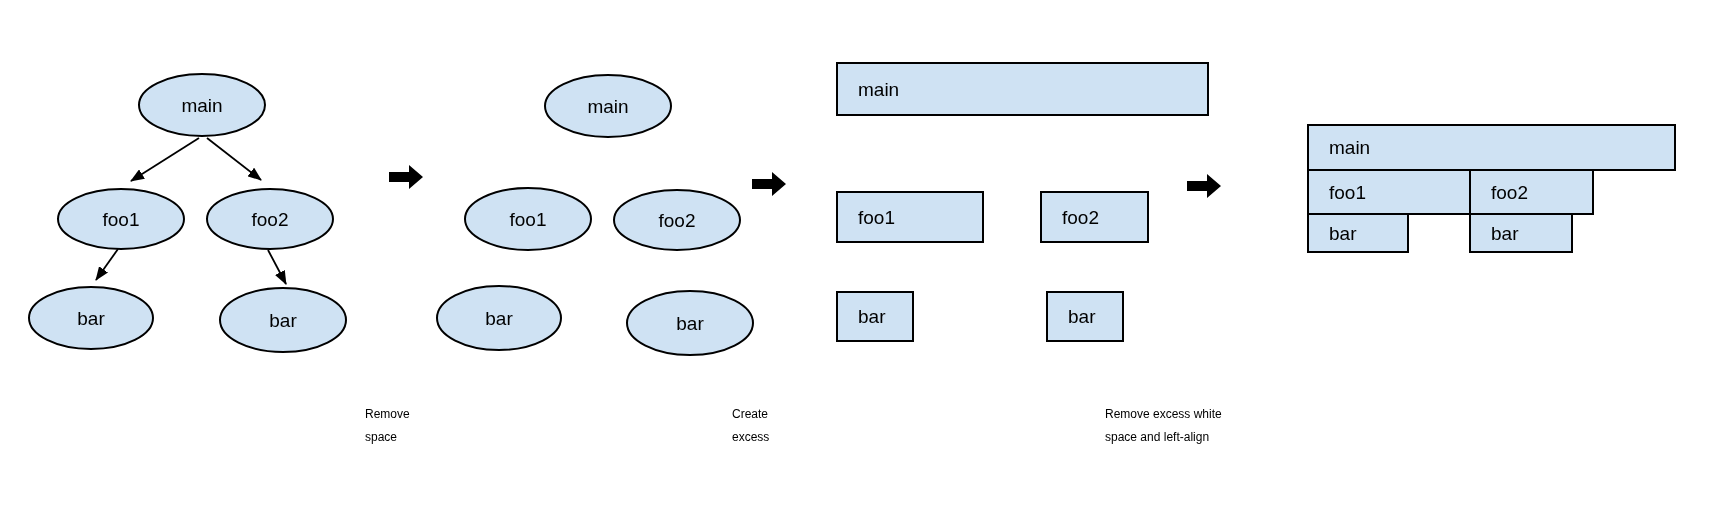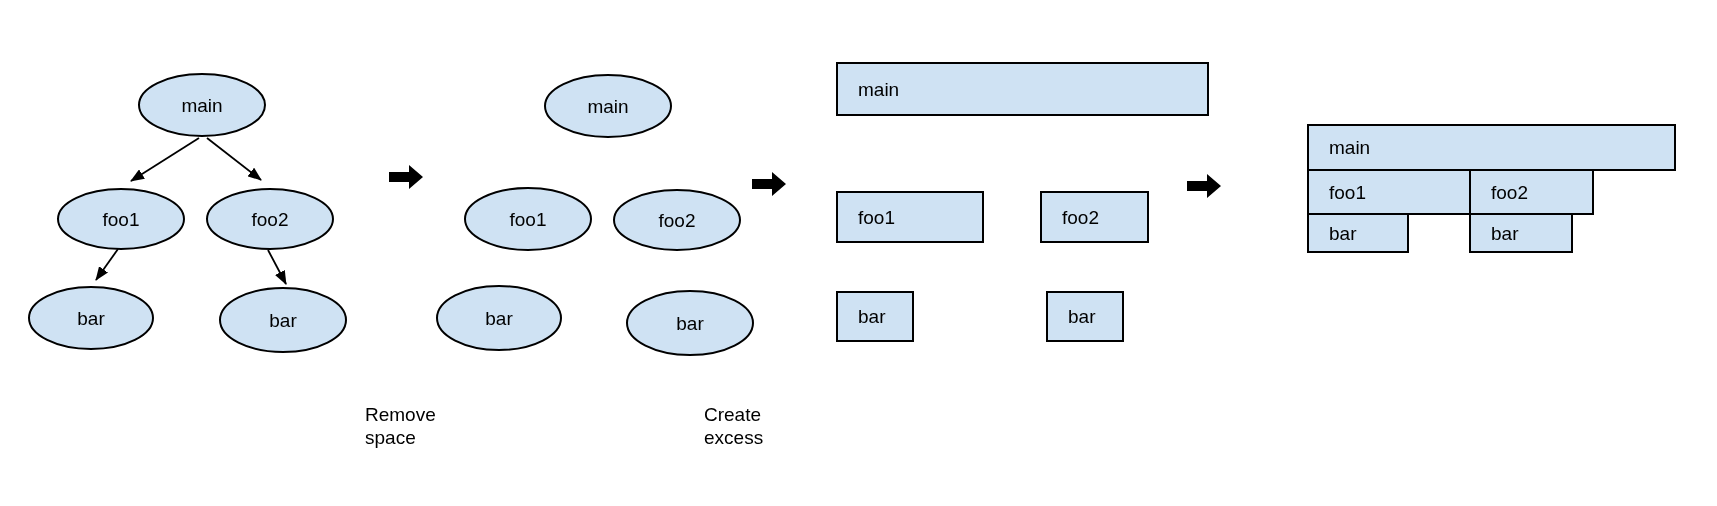--- a/index.html
+++ b/index.html
@@ -13,21 +13,21 @@
     border-radius: 17px;
   }
   #diagram-svg { position: absolute; left: 0; top: 0; }
   #diagram-svg text {
     font-family: "Liberation Sans", sans-serif;
     font-size: 19px;
     fill: #000000;
   }
   .caption {
     position: absolute;
-    font-size: 19px;
+    font-size: 12px;
     line-height: 23px;
     color: #000000;
     white-space: nowrap;
   }
 </style>
 </head>
 <body>
 
 <div id="canvas">
   <svg id="diagram-svg" width="1717" height="506" viewBox="0 0 1717 506" xmlns="http://www.w3.org/2000/svg">
@@ -122,19 +122,21 @@
       </g>
       <polygon points="389,172 409,172 409,165 423,177 409,189 409,182 389,182" fill="#000000"></polygon>
       <polygon points="752,179 772,179 772,172 786,184 772,196 772,189 752,189" fill="#000000"></polygon>
       <polygon points="1187,181 1207,181 1207,174 1221,186 1207,198 1207,191 1187,191" fill="#000000"></polygon>
     </svg>
 
   <div class="caption" style="left: 365px; top: 403px;">
     <div>Remove</div>
     <div>space</div>
   </div>
-  <div class="caption" style="left: 704px; top: 403px;">
+  <div class="caption" style="left: 732px; top: 403px;">
     <div>Create</div>
     <div>excess</div>
   </div>
   <div class="caption" style="left: 1105px; top: 403px;">
+    <div>Remove excess white</div>
+    <div>space and left-align</div>
   </div>
 </div>
 
 </body></html>

